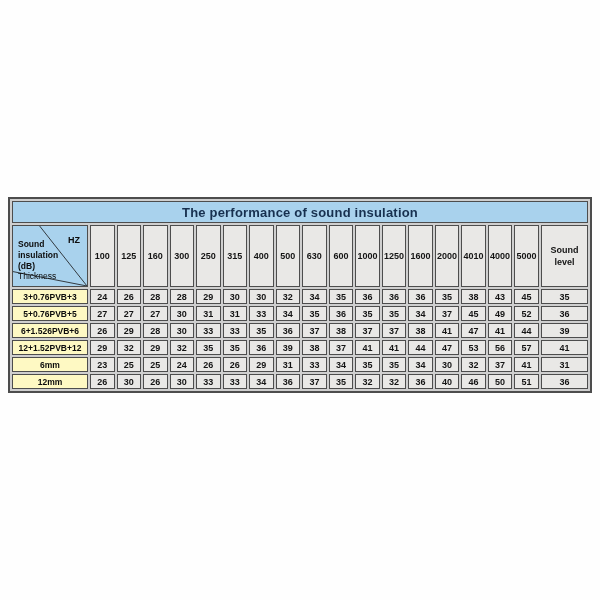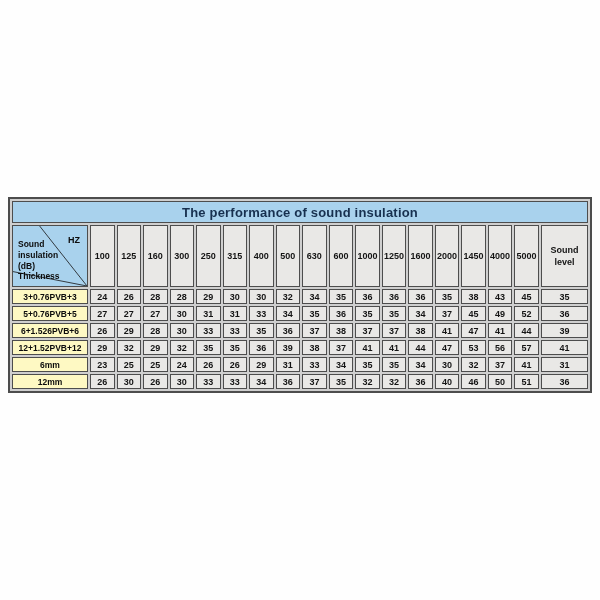--- a/index.html
+++ b/index.html
@@ -32,21 +32,21 @@
   td.slval{background:#e9e8e6;font-size:9px;}
   td.rlabel{background:#fef9c3;font-size:8.5px;color:#0c0c0c;}
   th.corner{background:#a9d2ed;position:relative;}
   th.corner svg.diag{position:absolute;left:0;top:0;width:100%;height:100%;display:block;}
   th.corner line{stroke:#333a40;stroke-width:1;vector-effect:non-scaling-stroke;}
   .c-hz{position:absolute;top:9px;right:7px;font-size:9px;font-weight:bold;color:#0c0c0c;}
   .c-mid{
     position:absolute;top:13px;left:5px;width:50px;
     font-size:8.5px;font-weight:bold;text-align:left;line-height:1.3;color:#0c0c0c;
   }
-  .c-thick{position:absolute;bottom:5px;left:5px;font-size:8.5px;font-weight:bold;color:#0c0c0c;}
+  .c-thick{position:absolute;bottom:5px;left:5px;font-size:8.5px;font-weight:normal;color:#0c0c0c;}
 </style>
 </head>
 <body>
 
 <div class="stage">
   <table class="tbl">
     <colgroup>
       <col style="width:76px">
       <col span="17">
       <col style="width:47px">
@@ -72,21 +72,21 @@
           <th class="freq">250</th>
           <th class="freq">315</th>
           <th class="freq">400</th>
           <th class="freq">500</th>
           <th class="freq">630</th>
           <th class="freq">600</th>
           <th class="freq">1000</th>
           <th class="freq">1250</th>
           <th class="freq">1600</th>
           <th class="freq">2000</th>
-          <th class="freq">1450</th>
+          <th class="freq">4010</th>
           <th class="freq">4000</th>
           <th class="freq">5000</th>
           <th class="sl-head" id="sl-head">Sound level</th>
       </tr>
     </thead>
     <tbody id="tbody">
         <tr>
           <td class="rlabel">3+0.76PVB+3</td>
           <td class="val">24</td>
           <td class="val">26</td>

